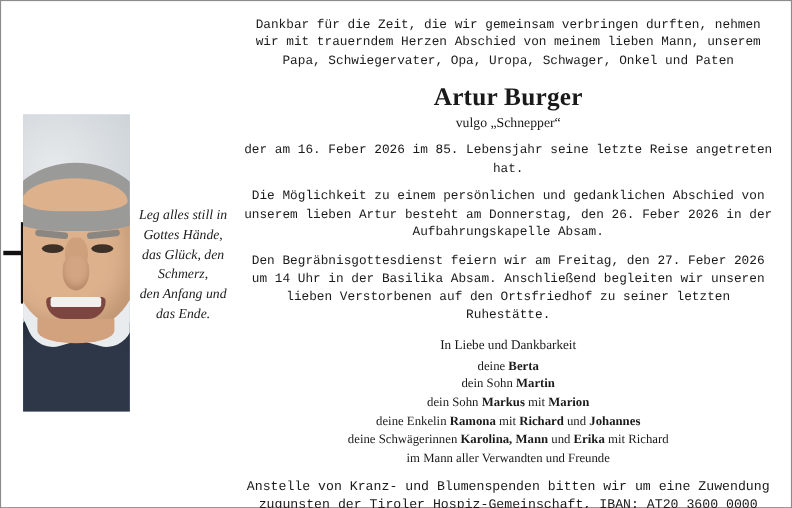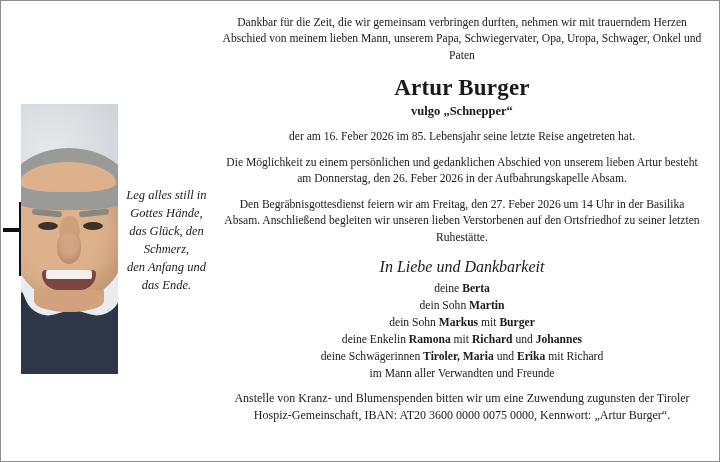--- a/index.html
+++ b/index.html
@@ -226,37 +226,37 @@
   .right-col {
     flex: 1 1 auto;
     padding: 14px 16px 10px 6px;
     box-sizing: border-box;
     text-align: center;
     font-size: 11.6px;
     line-height: 1.42;
   }
   .para {
     margin: 0 0 9px 0;
+    font-family: Liberation Mono, monospace;
   }
   .name {
     font-size: 23px;
     font-weight: bold;
     letter-spacing: 0.2px;
     margin: 11px 0 2px 0;
     line-height: 1.1;
   }
   .vulgo {
     font-size: 12.5px;
-    font-weight: bold;
+    font-weight: normal;
     margin: 0 0 9px 0;
   }
   .family-head {
-    font-style: italic;
     margin: 10px 0 2px 0;
-    font-size: 16px;
+    font-size: 12px;
   }
   .family-list {
     margin: 0 0 8px 0;
   }
   .family-list div {
     margin: 0.5px 0;
   }
   .family-list b {
     font-weight: bold;
     text-align: center;
@@ -316,27 +316,27 @@
     <div class="family-head">In Liebe und Dankbarkeit</div>
 
     <div class="family-list">
       <div>
         <span>deine </span><b>Berta</b>
       </div>
       <div>
         <span>dein Sohn </span><b>Martin</b>
       </div>
       <div>
-        <span>dein Sohn </span><b>Markus</b><span> mit </span><b>Burger</b>
+        <span>dein Sohn </span><b>Markus</b><span> mit </span><b>Marion</b>
       </div>
       <div>
         <span>deine Enkelin </span><b>Ramona</b><span> mit </span><b>Richard</b><span> und </span><b>Johannes</b>
       </div>
       <div>
-        <span>deine Schwägerinnen </span><b>Tiroler, Maria</b><span> und </span><b>Erika</b><span> mit Richard</span>
+        <span>deine Schwägerinnen </span><b>Karolina, Mann</b><span> und </span><b>Erika</b><span> mit Richard</span>
       </div>
       <div>
         <span>im Mann aller Verwandten und Freunde</span>
       </div>
     </div>
 
 
     <p class="para small">Anstelle von Kranz- und Blumenspenden bitten wir um eine Zuwendung zugunsten der Tiroler Hospiz-Gemeinschaft, IBAN: AT20 3600 0000 0075 0000, Kennwort: „Artur Burger“.</p>
 
   </div>

